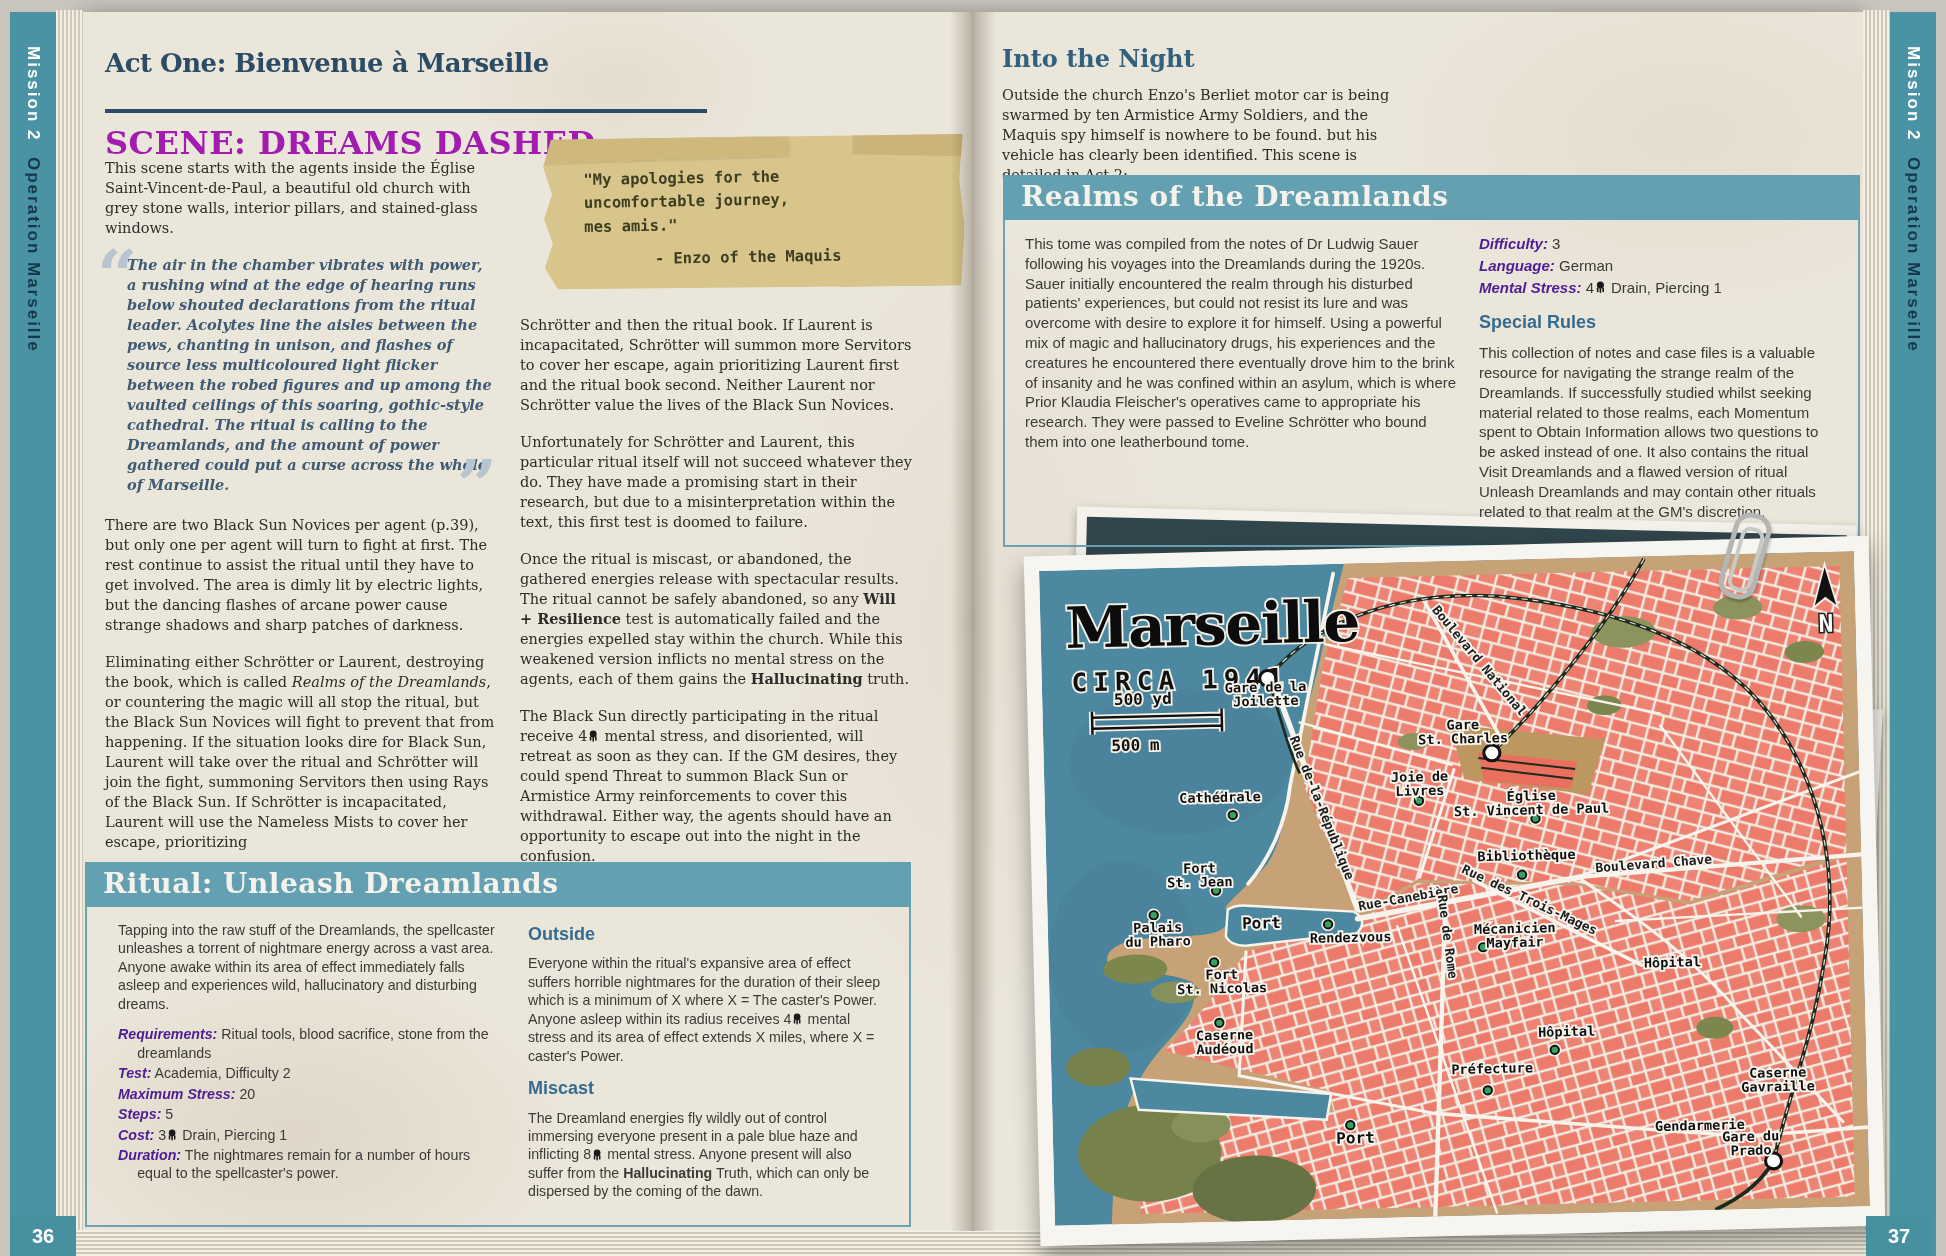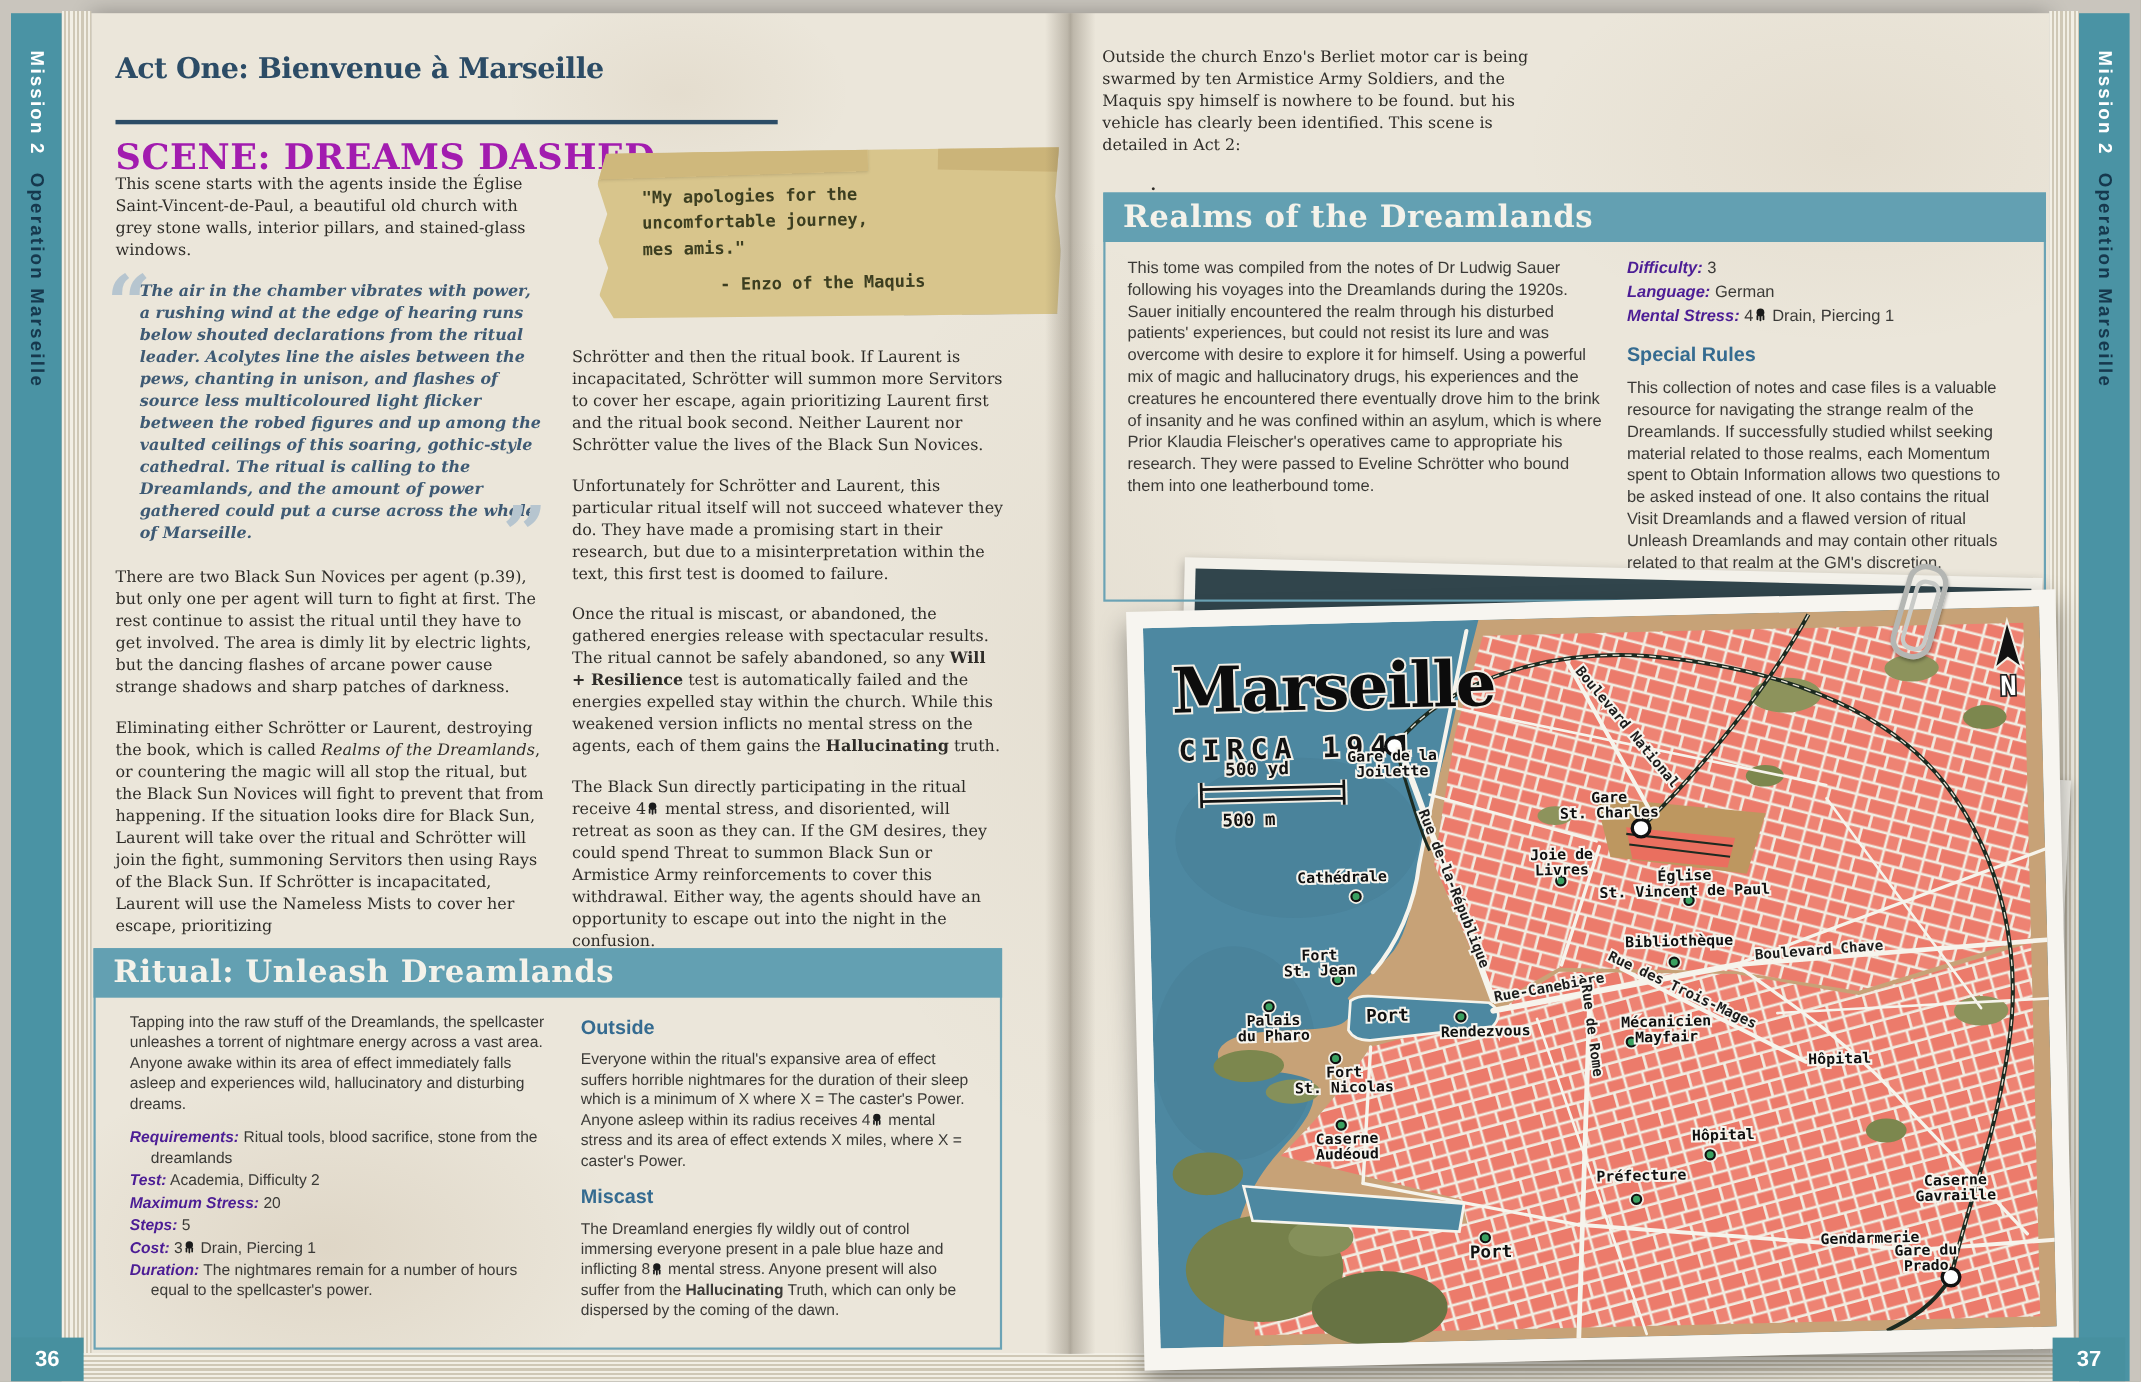--- a/index.html
+++ b/index.html
@@ -185,20 +185,21 @@
               <circle cx="5" cy="3.6" r="3.3"></circle>
               <rect x="1.7" y="5.8" width="1.5" height="4.4" rx=".7"></rect>
               <rect x="4.25" y="6.3" width="1.5" height="4.7" rx=".7"></rect>
               <rect x="6.8" y="5.8" width="1.5" height="4.4" rx=".7"></rect>
             </svg> mental stress. Anyone present will also suffer from the <b>Hallucinating</b> Truth, which can only be dispersed by the coming of the dawn.</p>
       </div>
     </div>
   </div>
 
   <div class="col colC">
+    <h3 class="subhead">Into the Night</h3>
     <p>Outside the church Enzo's Berliet motor car is being swarmed by ten Armistice Army Soldiers, and the Maquis spy himself is nowhere to be found. but his vehicle has clearly been identified. This scene is detailed in Act 2:</p>
     <div class="stray">.</div>
   </div>
 
   <div class="box realms">
     <div class="box-band">
       <span class="bt frak">Realms of the Dreamlands</span>
     </div>
     <div class="box-body">
       <div class="bc1">

